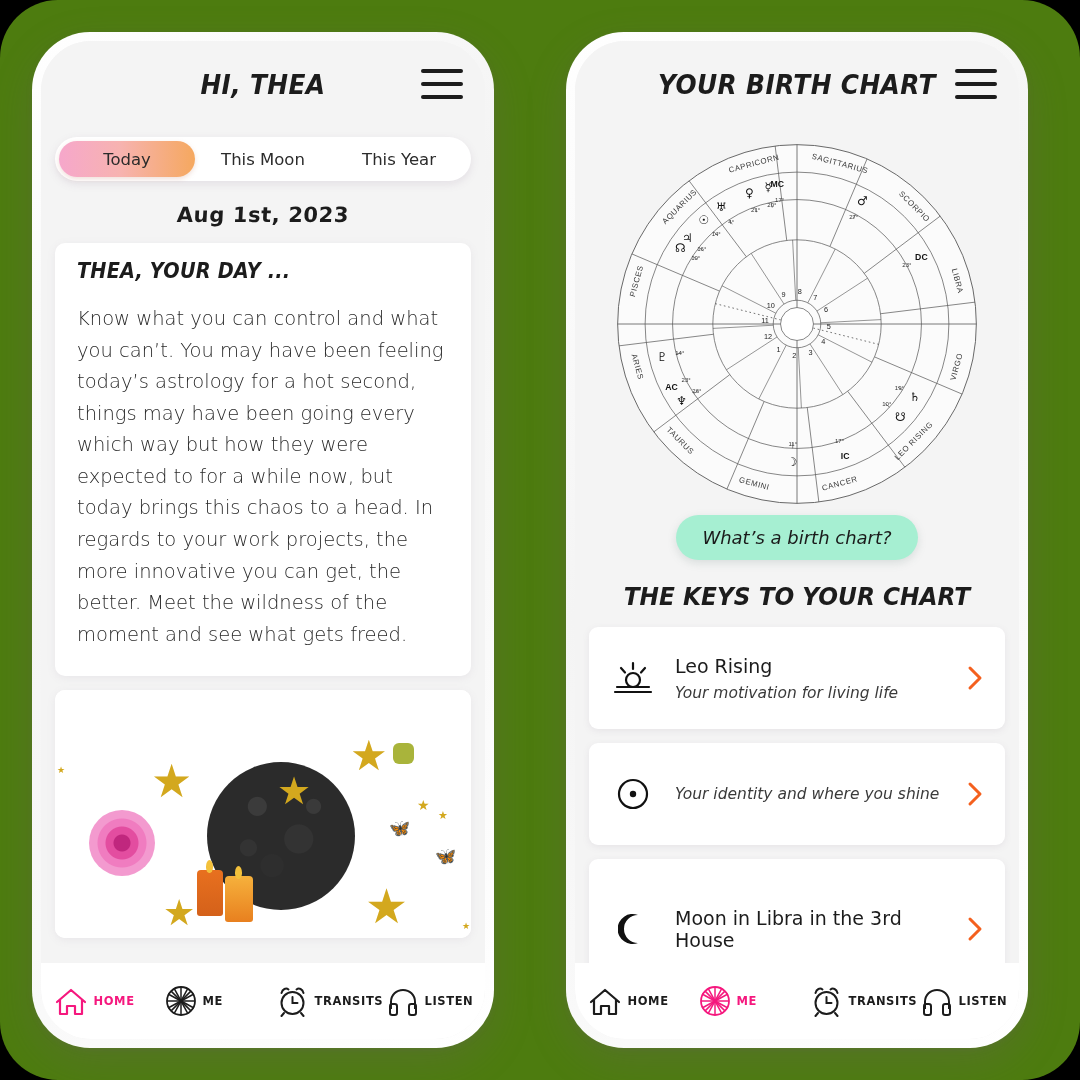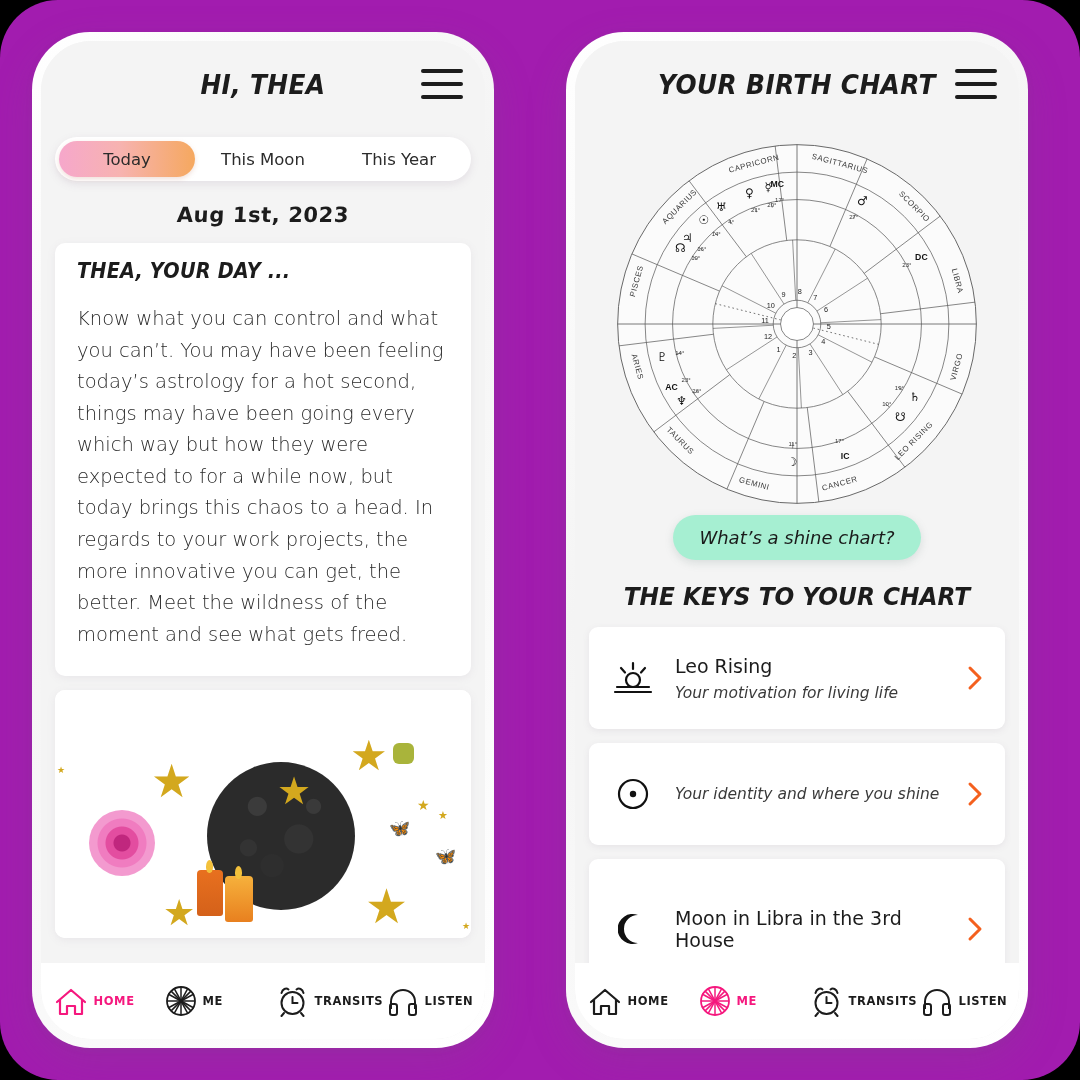--- a/index.html
+++ b/index.html
@@ -3,21 +3,21 @@
 <meta charset="utf-8">
 <title>Astrology App Mockup</title>
 <style>
   html,body{margin:0;padding:0;background:#000;}
   body{
     width:1080px;height:1080px;overflow:hidden;
     font-family:"DejaVu Sans", sans-serif;
   }
   .canvas{
     position:relative;width:1080px;height:1080px;
-    background:#a21caf;
+    background:#4d7c0f;
     border-radius:58px;
     overflow:hidden;
   }
 
   
   .phone{
     position:absolute;top:32px;width:462px;height:1016px;
     background:linear-gradient(135deg,#ffffff 0%,#f4f4f4 40%,#ffffff 100%);
     border-radius:58px;
     box-shadow:0 14px 42px rgba(120,90,130,.20), 0 2px 6px rgba(120,90,130,.12);
@@ -400,21 +400,21 @@
               <text x="320.08087262881406" y="136.15186746111885" fill="#333" font-size="6.6" font-family="&quot;Liberation Sans&quot;,sans-serif" text-anchor="middle" dominant-baseline="middle">23°</text>
               <text x="252.671102072153" y="344.7126636010299" fill="#111" font-size="9.5" font-weight="bold" font-family="&quot;Liberation Sans&quot;,sans-serif" text-anchor="middle" dominant-baseline="middle">IC</text>
               <text x="246.51473949229097" y="327.7981964268835" fill="#333" font-size="6.6" font-family="&quot;Liberation Sans&quot;,sans-serif" text-anchor="middle" dominant-baseline="middle">17°</text>
               <text x="62.78499527499136" y="269.9145369598902" fill="#111" font-size="9.5" font-weight="bold" font-family="&quot;Liberation Sans&quot;,sans-serif" text-anchor="middle" dominant-baseline="middle">AC</text>
               <text x="78.82311271038198" y="261.74270796457836" fill="#333" font-size="6.6" font-family="&quot;Liberation Sans&quot;,sans-serif" text-anchor="middle" dominant-baseline="middle">23°</text>
               <circle cx="200" cy="200" r="18" fill="#ffffff" stroke="#5b5b5b" stroke-width="0.8"></circle>
             </svg>
         </div>
 
         <div class="pillwrap">
-          <div class="pill">What’s a shine chart?</div>
+          <div class="pill">What’s a birth chart?</div>
         </div>
 
         <div class="keys-h">THE KEYS TO YOUR CHART</div>
 
         <div class="keycard">
           <span class="keyicon">
             <svg width="40" height="36" viewBox="0 0 40 36">
                 <circle cx="20" cy="20" r="7" fill="none" stroke="#111" stroke-width="2.2"></circle>
                 <g stroke="#111" stroke-width="2.2" stroke-linecap="round">
                   <line x1="20" y1="3" x2="20" y2="9"></line>

